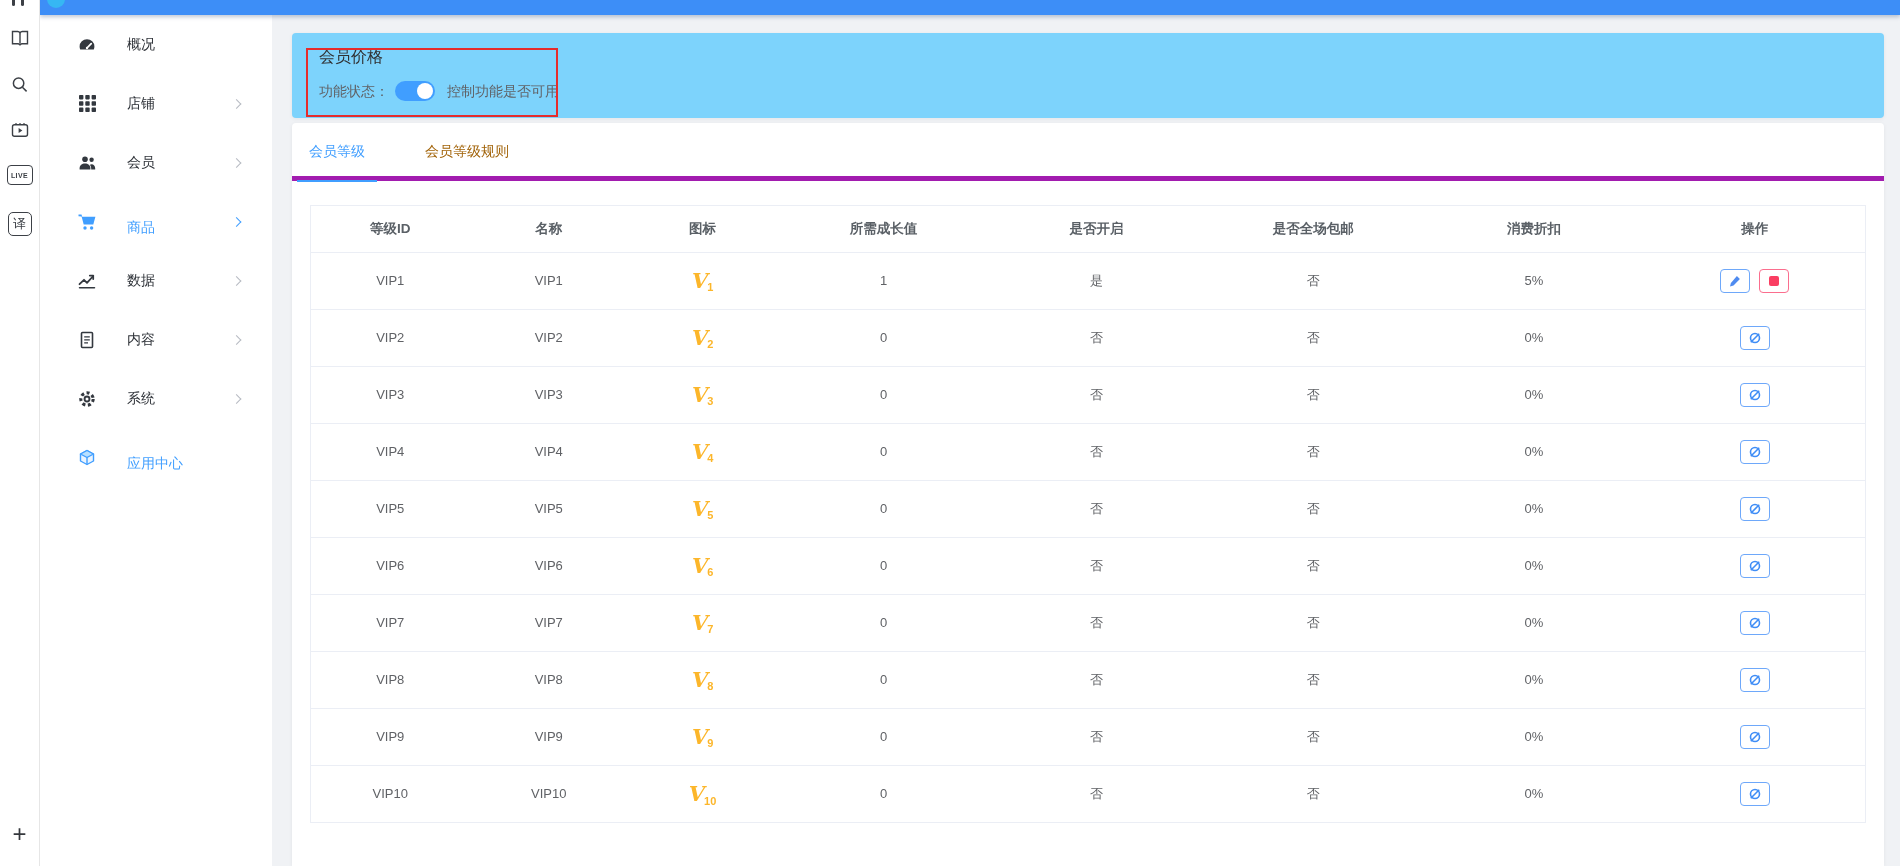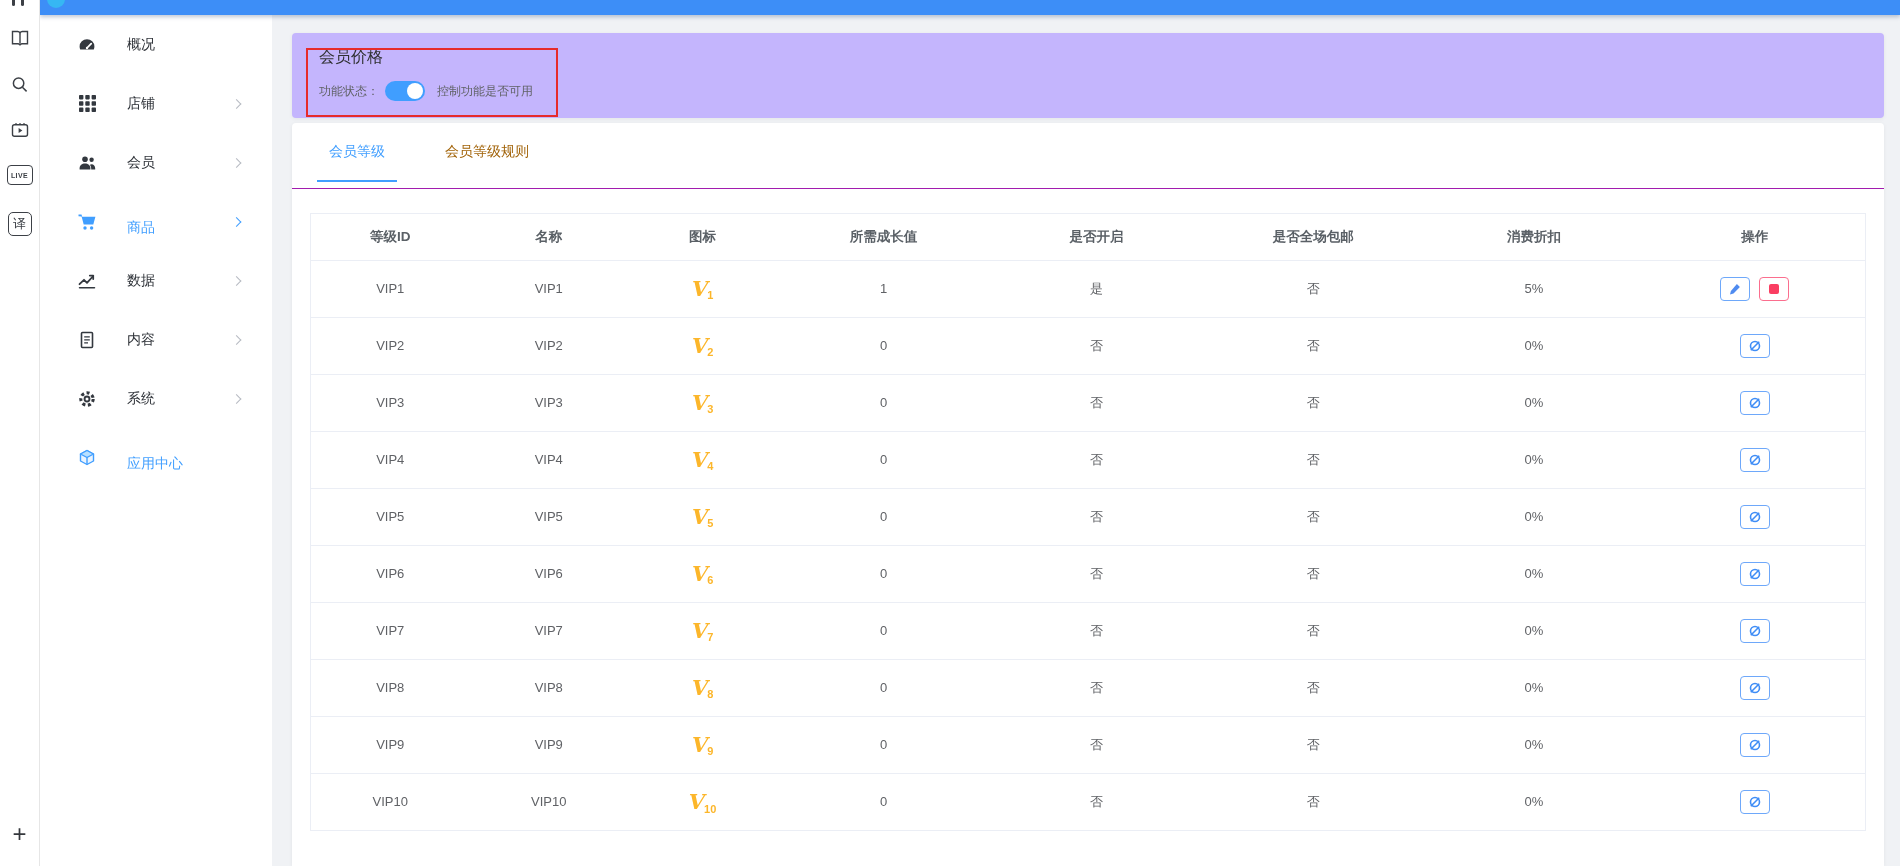--- a/index.html
+++ b/index.html
@@ -21,29 +21,29 @@
   .s-item { position:relative; height:59px; display:flex; align-items:center; padding-left:36px; cursor:pointer;gap:12px; }
   .s-icon { width:22px; height:20px; margin-right:17px; display:flex; align-items:center; justify-content:center; }
   .s-label { font-size:14px; color:#2e3238; }
   .s-item.active .s-label { color:#409EFF;margin-top:12px; }
   .chev { position:absolute; right:32px; top:50%; width:7px; height:7px; border-right:1.4px solid #b6bac2; border-top:1.4px solid #b6bac2; transform:translateY(-50%) rotate(45deg); }
   .s-item.active .chev { border-color:#409EFF; }
 
   
   .content { position:absolute; left:272px; top:15px; width:1628px; height:851px; }
 
-  .card1 { position:absolute; left:20px; top:18px; width:1592px; height:85px; background:#c4b5fd; border-radius:4px; box-shadow:0 1px 4px rgba(0,21,41,.06); }
+  .card1 { position:absolute; left:20px; top:18px; width:1592px; height:85px; background:#7dd3fc; border-radius:4px; box-shadow:0 1px 4px rgba(0,21,41,.06); }
   .red-box { position:absolute; left:14px; top:15px; width:252px; height:69px; border:2px solid #e62b2b; pointer-events:none; z-index:5; }
   .panel-title { position:absolute; left:27px; top:14px; font-size:16px; color:#303133; font-weight:500; }
-  .status-row { position:absolute; left:27px; top:48px; display:flex; align-items:center; font-size:12px; color:#606266; }
+  .status-row { position:absolute; left:27px; top:48px; display:flex; align-items:flex-end; font-size:14px; color:#606266; }
   .switch { width:40px; height:20px; border-radius:10px; background:#409EFF; position:relative; margin:0 12px 0 6px; cursor:pointer; display:inline-block; }
   .switch .knob { position:absolute; right:2px; top:2px; width:16px; height:16px; border-radius:50%; background:#fff; }
 
   .card2 { position:absolute; left:20px; top:108px; width:1592px; height:743px; background:#fff; border-radius:4px 4px 0 0; box-shadow:0 1px 4px rgba(0,21,41,.06); }
-  .tabs { height:66px; border-bottom:1px solid #a21caf; padding-left:25px; display:flex; }
+  .tabs { height:58px; border-bottom:5px solid #a21caf; padding-left:5px; display:flex; }
   .tab { height:58px; line-height:57px; padding:0 12px; margin-right:36px; font-size:14px; color:#a16207; cursor:pointer; position:relative; }
   .tab.active { color:#409EFF; }
   .tab.active::after { content:""; position:absolute; left:0; right:0; bottom:-1px; height:2px; background:#409EFF; }
 
   .table-wrap { margin:24px 18px 0 18px; border:1px solid #ebeef5; }
   table { width:100%; border-collapse:collapse; table-layout:fixed; }
   th { height:46px; font-weight:700; font-size:13.5px; color:#5a6066; text-align:center; }
   td { height:57px; border-top:1px solid #ebeef5; font-size:13px; color:#606266; text-align:center; vertical-align:middle; }
 
   .vip { color:#fcb62a; white-space:nowrap;text-align:center; }

